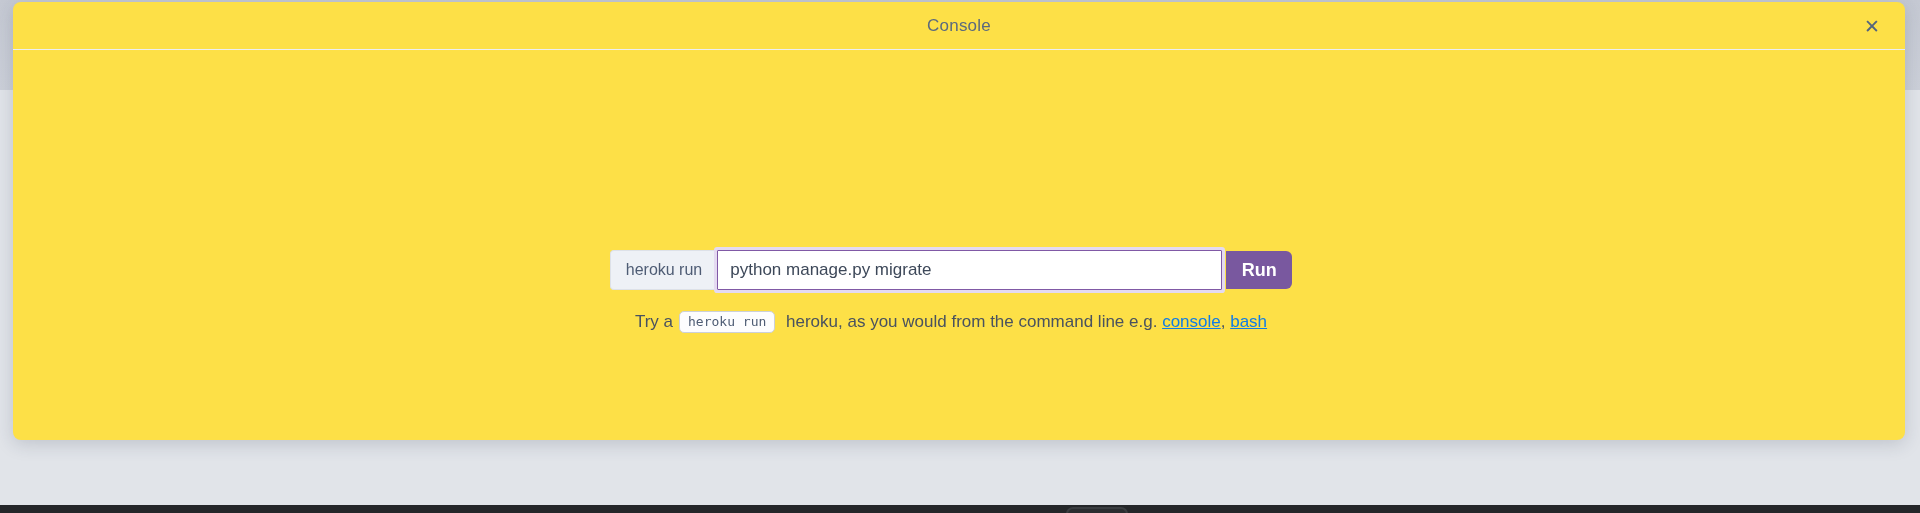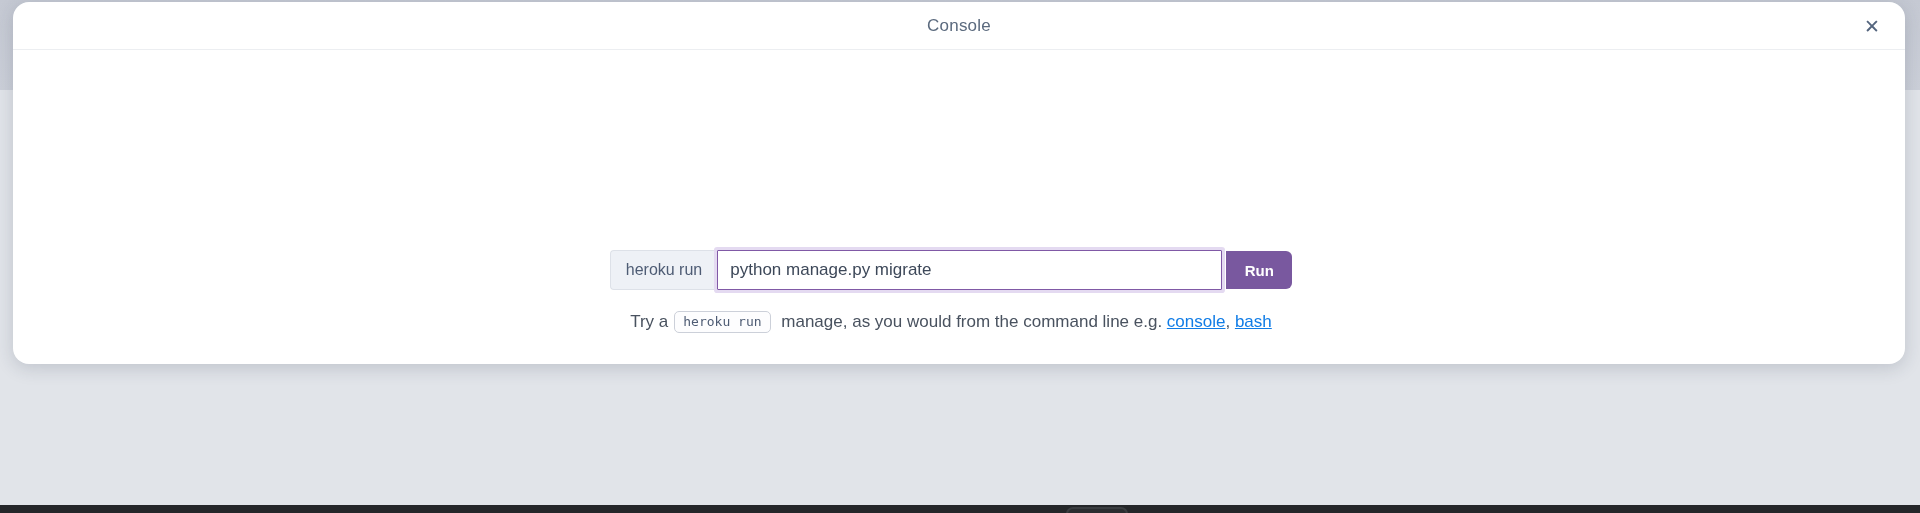--- a/index.html
+++ b/index.html
@@ -18,23 +18,23 @@
   .taskbar         { position: absolute; left: 0; top: 505px; width: 100%; height: 8px;
                      background: #242629; }
   .taskbar-item    { position: absolute; left: 1066px; top: 2px; width: 62px; height: 10px;
                      background: #2b2d30; border: 2px solid #3a3d40; border-bottom: none;
                      border-radius: 7px 7px 0 0; }
 
   
   .modal {
     position: absolute;
     left: 13px; top: 2px;
-    width: 1892px; height: 362px;
-    background: #ffffff;
-    border-radius: 16px;
+    width: 1892px; height: 438px;
+    background: #fde047;
+    border-radius: 8px;
     box-shadow: 0 4px 18px rgba(40,50,70,0.18);
   }
   .modal-header {
     position: relative;
     height: 48px;
     border-bottom: 1px solid #eceef1;
     display: flex; align-items: center; justify-content: center;
   }
   .modal-title {
     font-size: 17px;
@@ -92,21 +92,21 @@
     background: #ffffff;
   }
   .run-button {
     margin-left: 4px;
     height: 38px; width: 66px;
     background: #79589f;
     border: none;
     border-radius: 0 6px 6px 0;
     color: #ffffff;
     font-weight: bold;
-    font-size: 15px;
+    font-size: 18px;
     cursor: pointer;
     font-family: "Liberation Sans", sans-serif;
   }
 
   
   .help-row {
     margin-top: 21px;
     font-size: 17px;
     color: #49525f;
     display: flex; align-items: center;
@@ -142,21 +142,21 @@
   <div class="modal-body">
     <div class="console-content">
       <div class="command-row">
         <span class="command-prefix">heroku run</span>
         <input class="command-input" type="text" value="python manage.py migrate" style="">
         <button class="run-button">Run</button>
       </div>
       <div class="help-row">
         <span>Try a</span>
         <span class="code-chip">heroku run</span>
-        <span> manage, as you would from the command line e.g. </span>
+        <span> heroku, as you would from the command line e.g. </span>
         <a class="help-link">console</a>
         <span>, </span>
         <a class="help-link">bash</a>
       </div>
     </div>
   </div>
 </div>
 
 <div class="taskbar">
   <div class="taskbar-item"></div>

